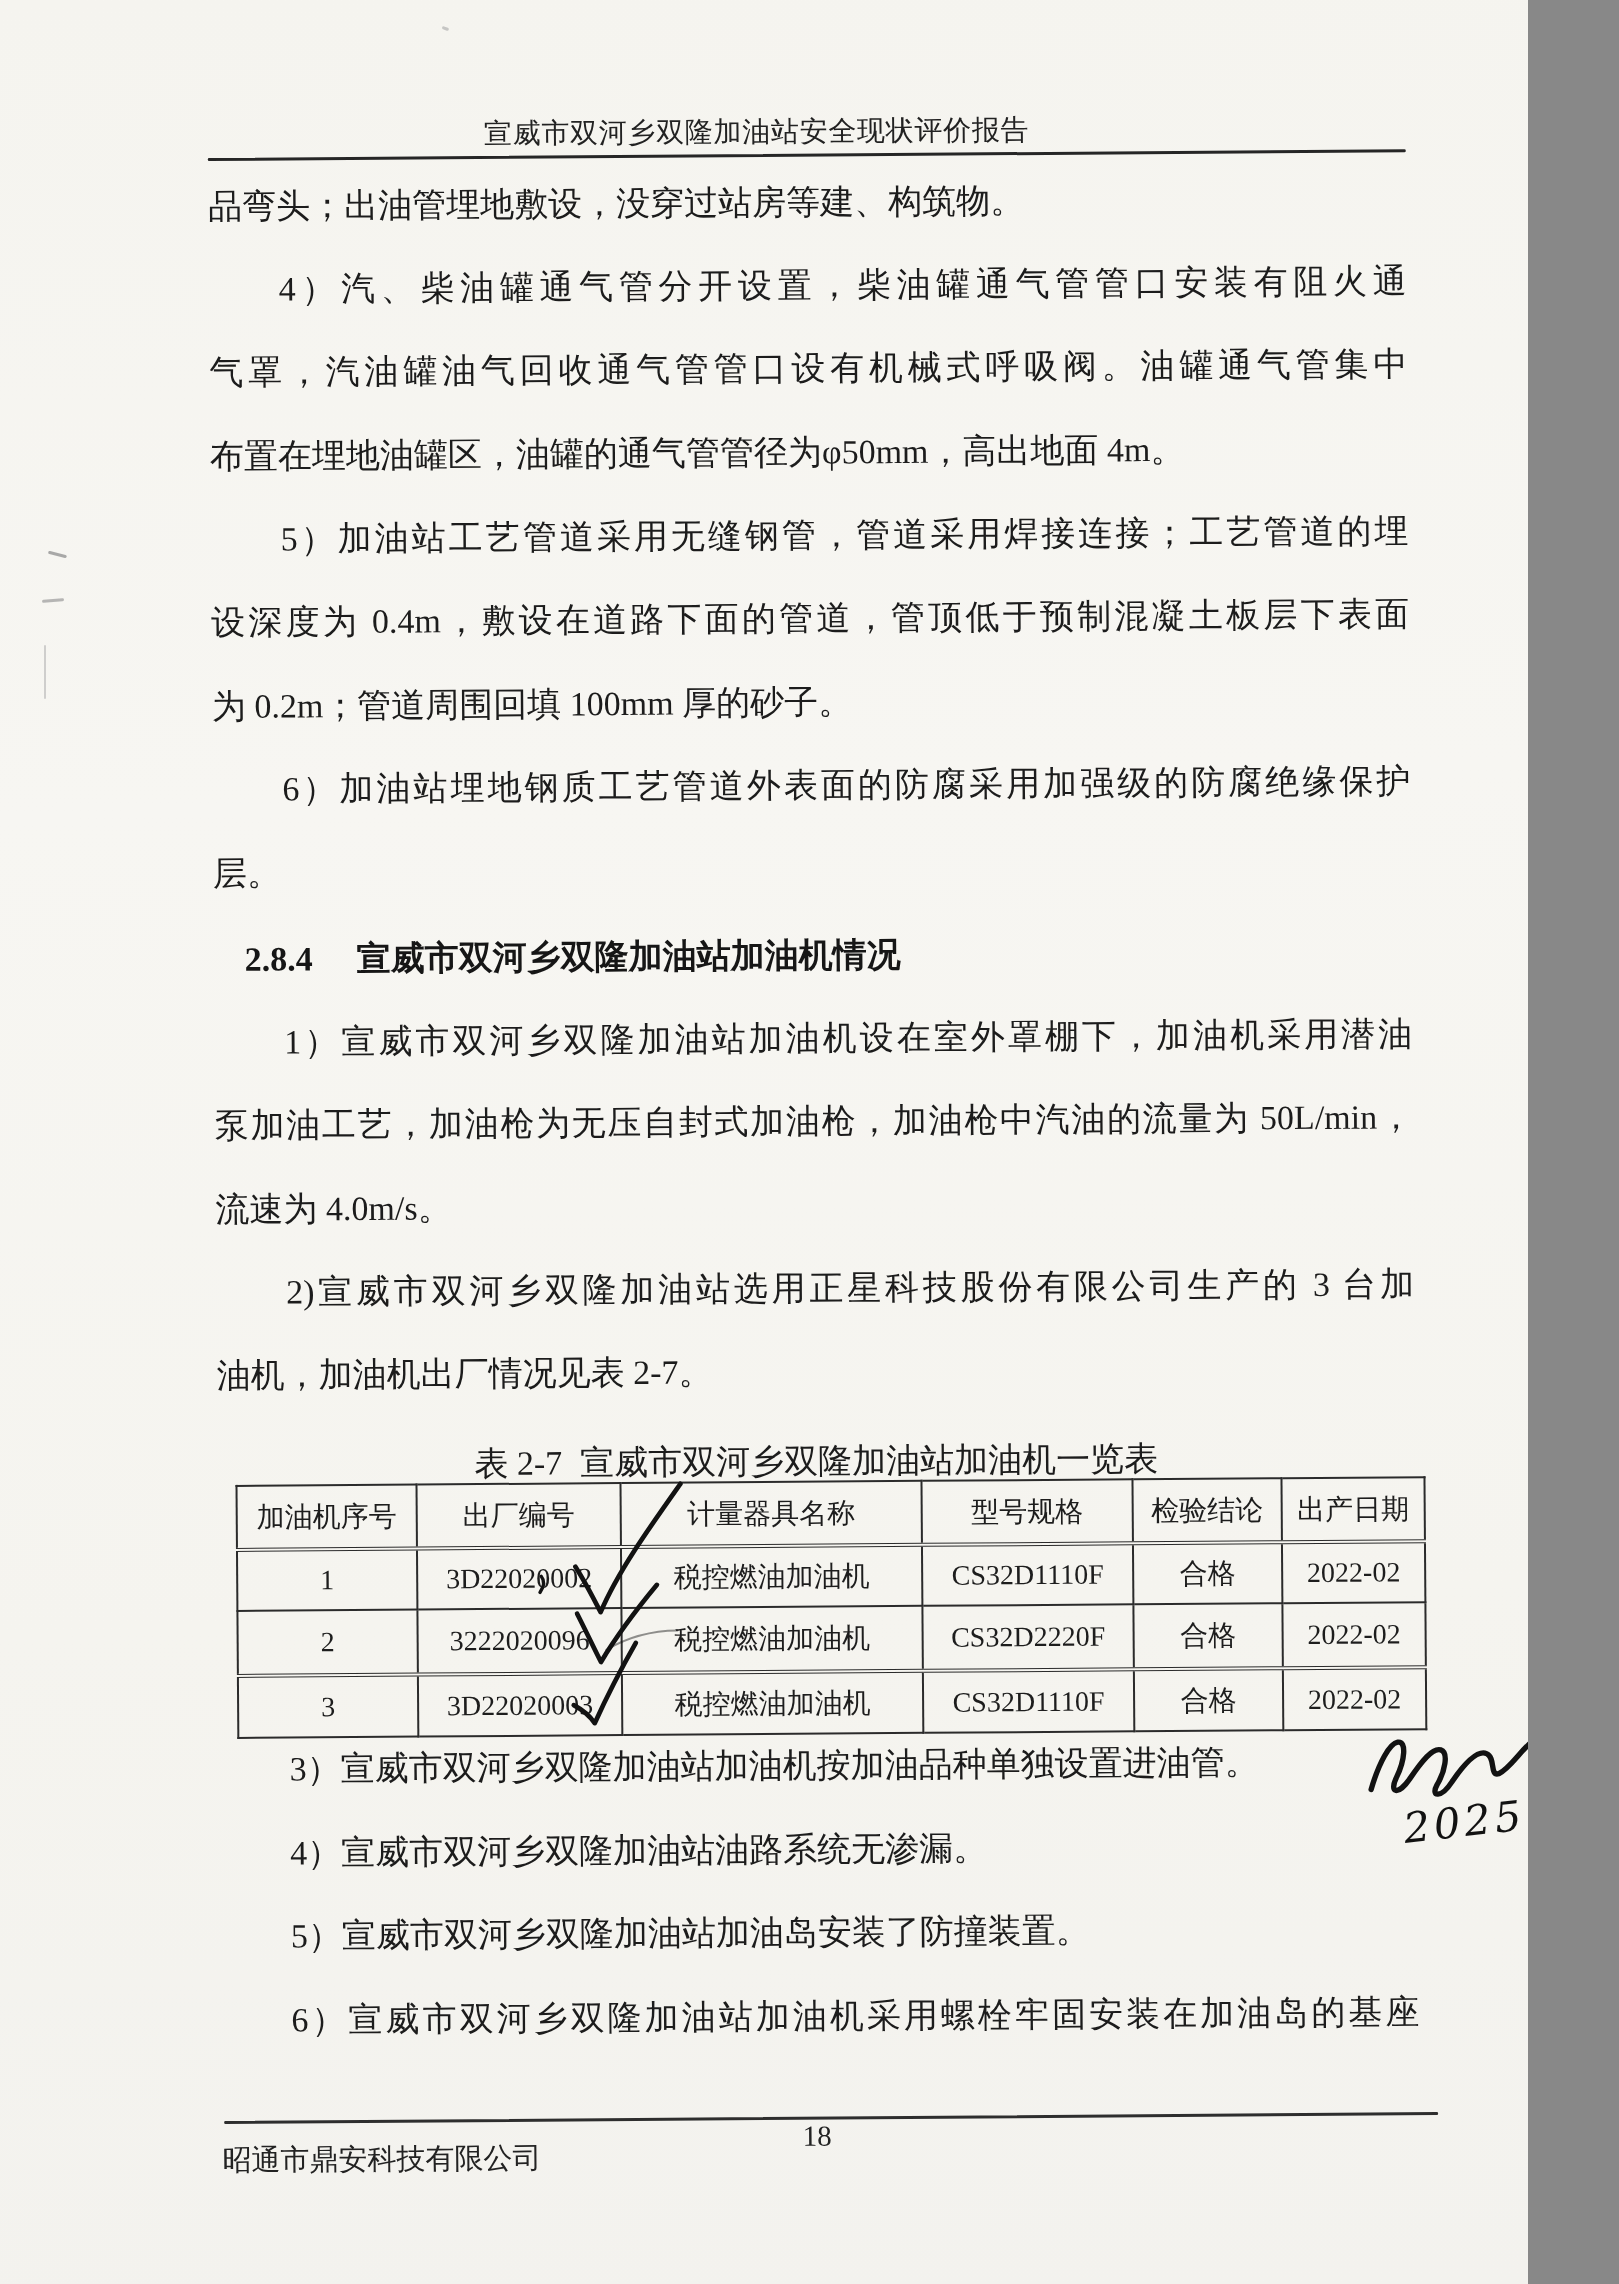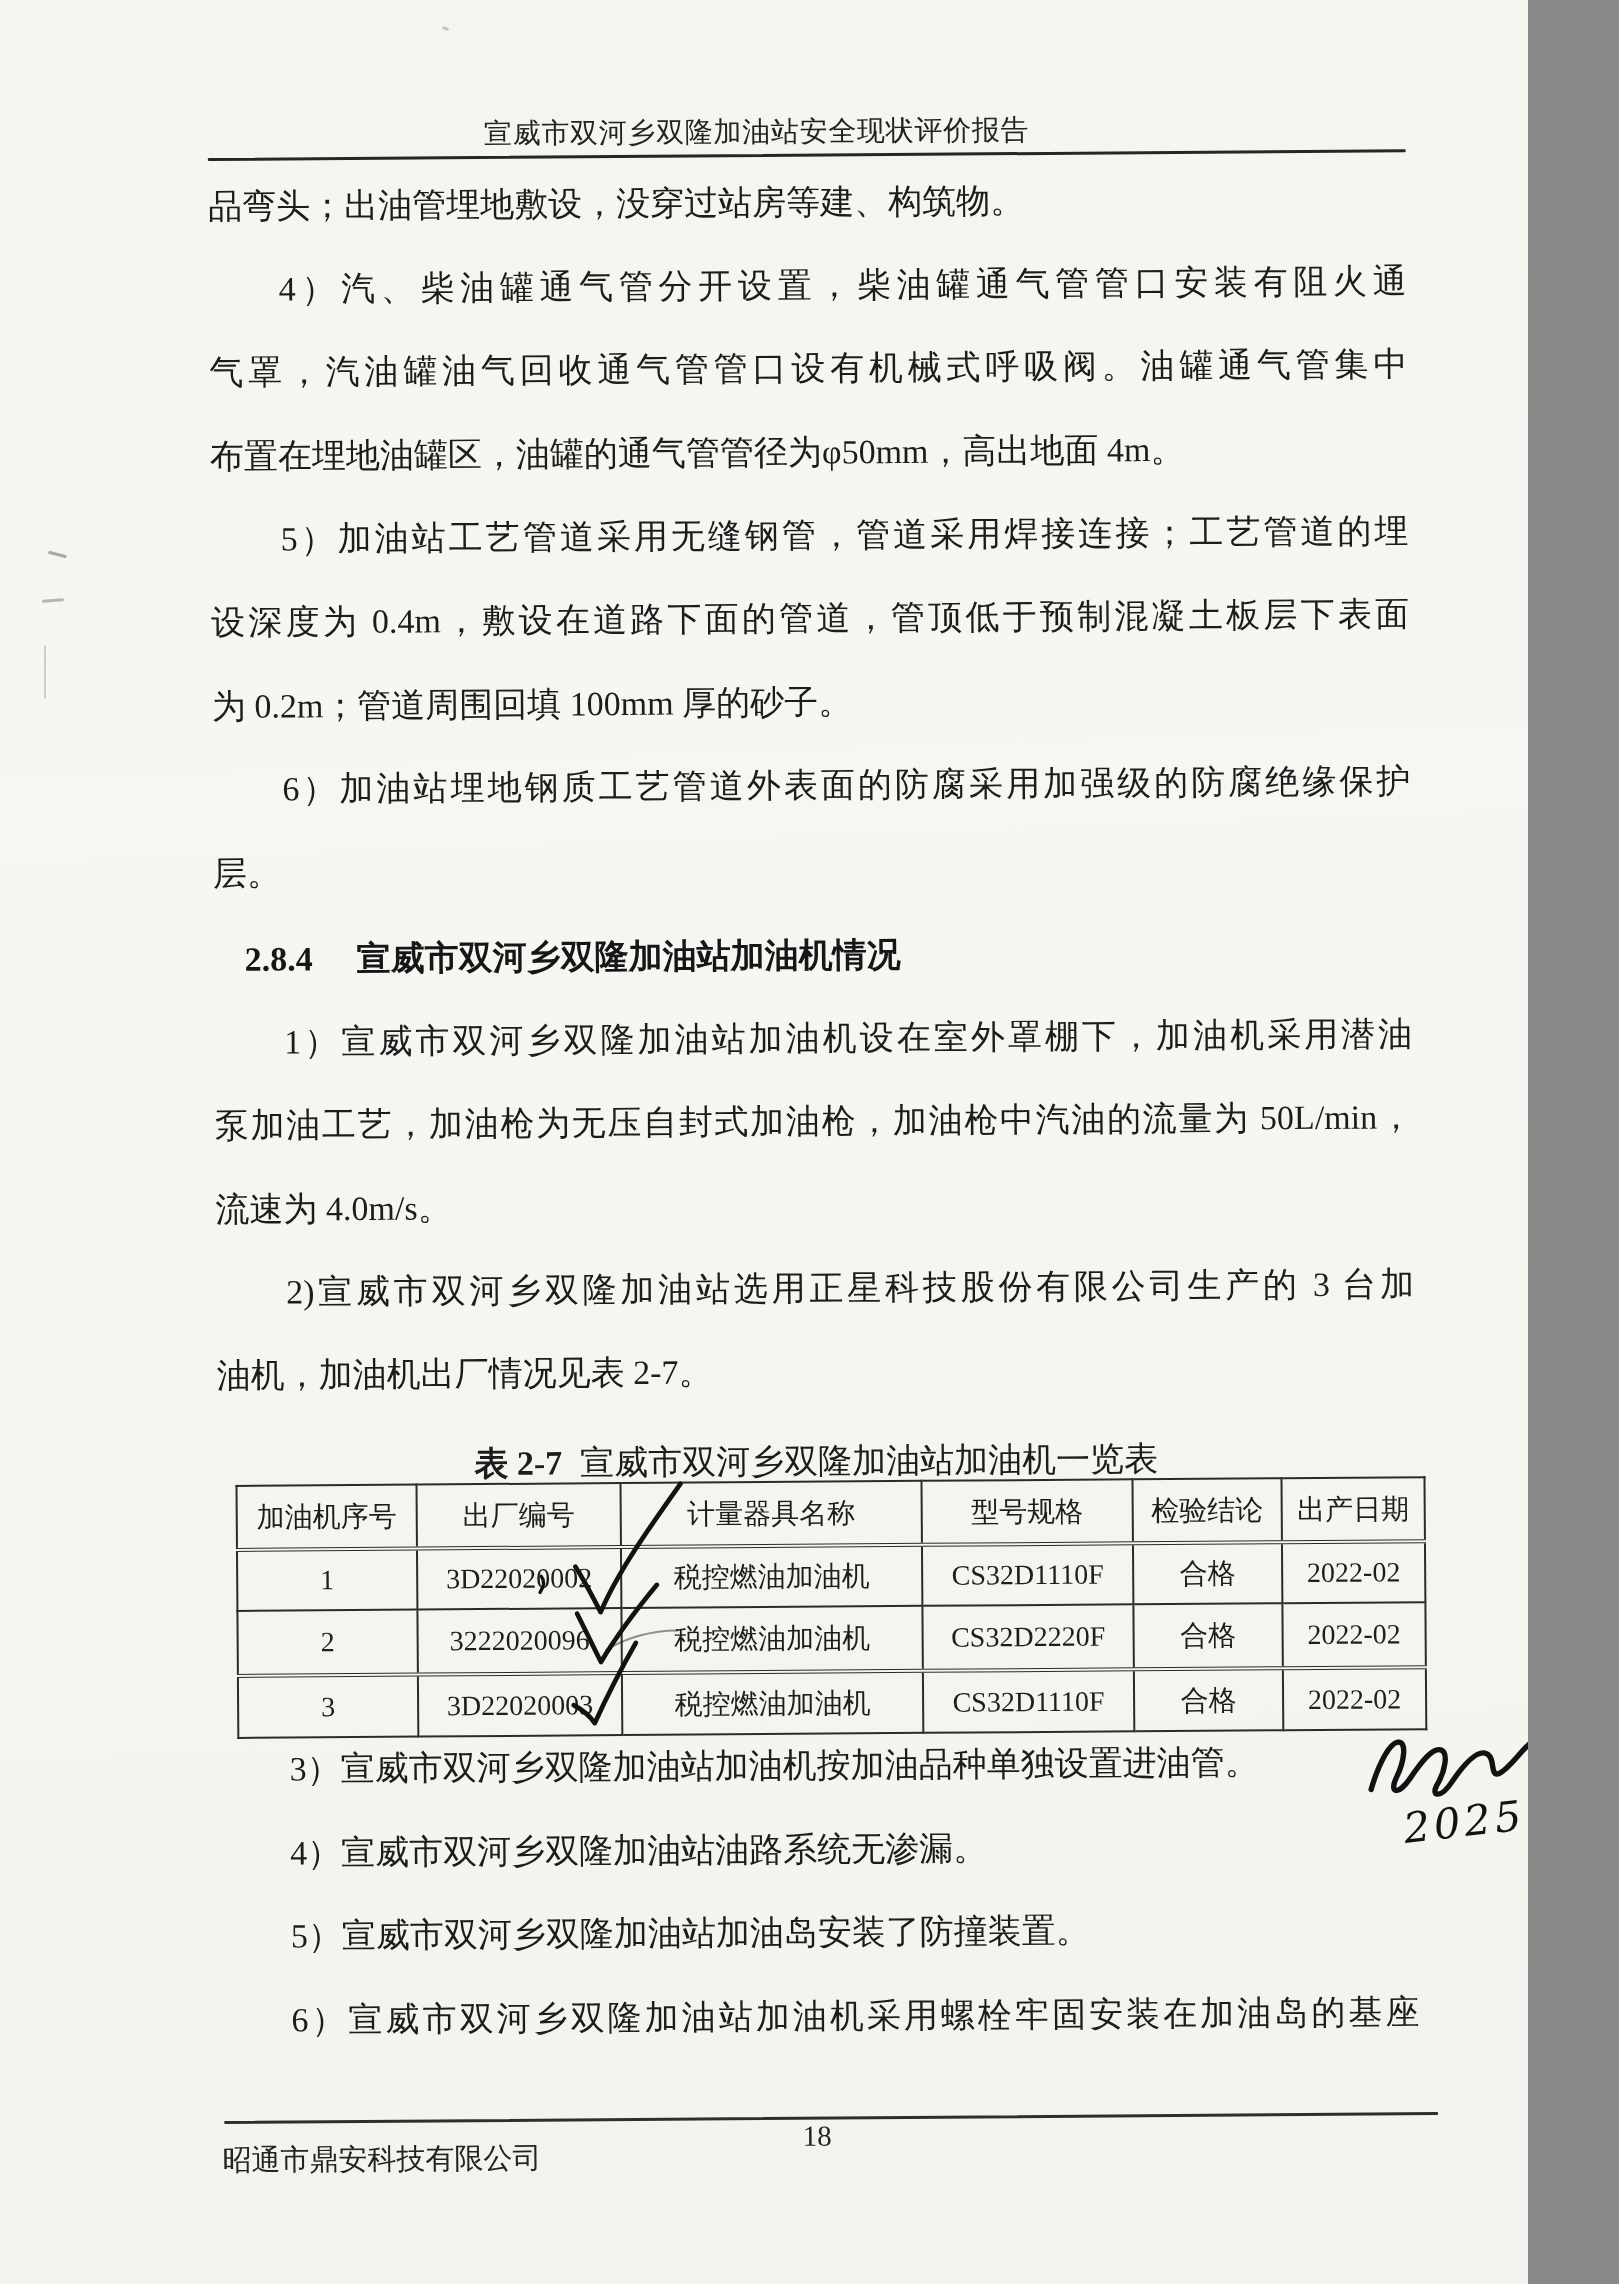--- a/index.html
+++ b/index.html
@@ -21,21 +21,21 @@
   .line{
     left:215px;width:1198px;height:43px;
     font-size:34px;line-height:42px;color:#1c1c1c;
     white-space:nowrap;
   }
   .l-justify{white-space:normal;text-align:justify;text-align-last:justify;}
   .l-indent{padding-left:70px;width:1128px;}
   .heading{left:246px;font-size:34px;font-weight:bold;color:#161616;white-space:nowrap;}
   .heading .h-num{margin-right:44px;}
   .tbl-caption{left:215px;top:1439px;width:1198px;text-align:center;font-size:34px;color:#1c1c1c;}
-  .tbl-caption .cap-label{margin-right:18px;font-weight:bold;}
+  .tbl-caption .cap-label{margin-right:18px;}
   table.dispenser{
     position:absolute;left:233px;top:1481px;width:1187px;height:246px;
     border-collapse:collapse;table-layout:fixed;
     font-size:28px;color:#1d1d1d;
   }
   table.dispenser td,table.dispenser th{
     border:2px solid #2b2b2b;
     text-align:center;vertical-align:middle;
     font-weight:normal;padding:0;
     overflow:hidden;

